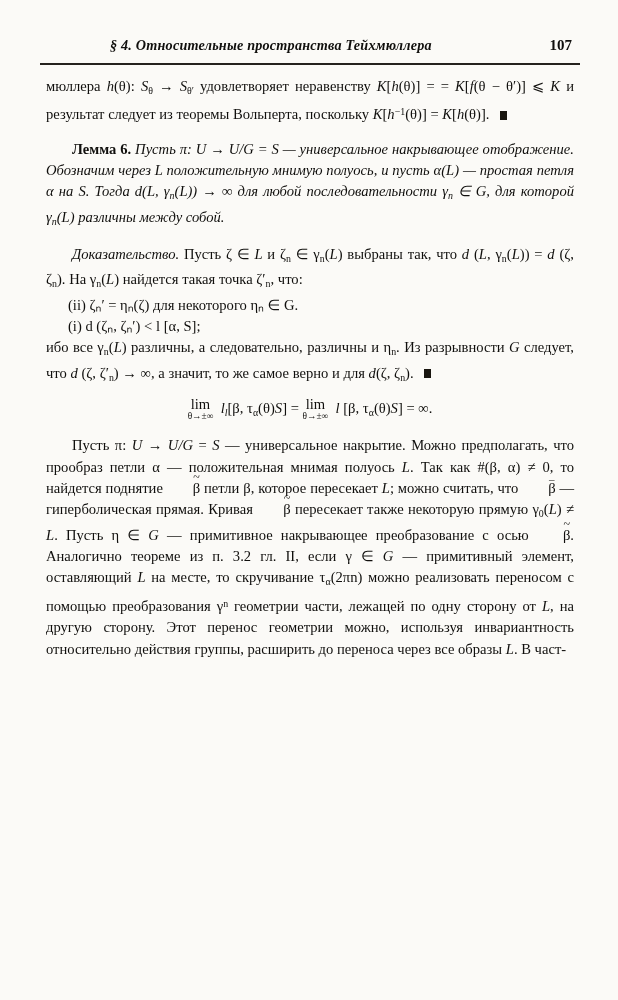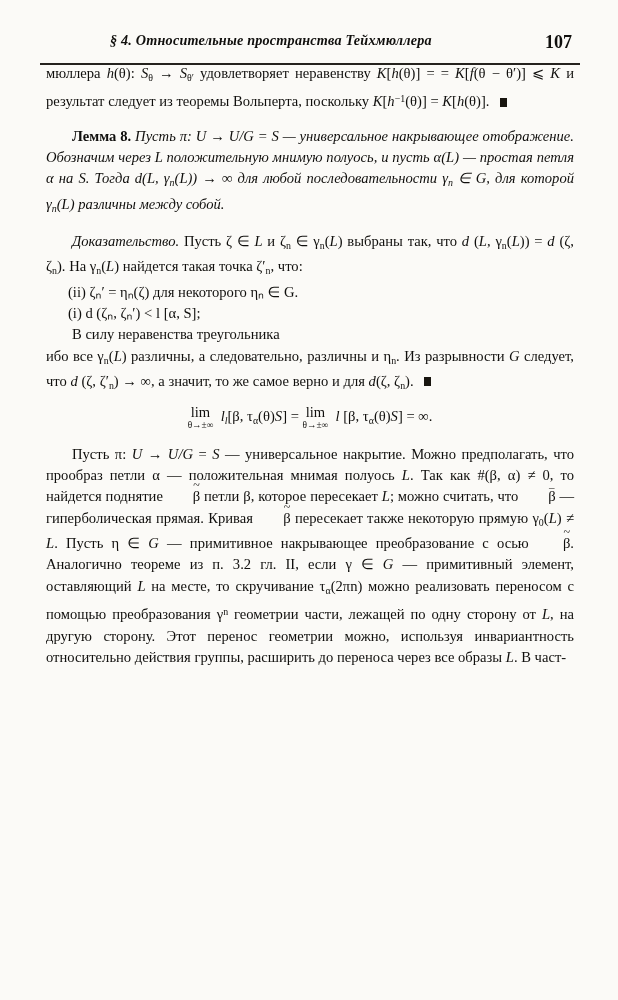--- a/index.html
+++ b/index.html
@@ -22,46 +22,46 @@
     box-sizing: border-box;
     padding: 0;
   }
   .header {
     position: absolute;
     top: 32px;
     left: 52px;
     right: 46px;
     height: 22px;
     display: flex;
-    align-items: flex-start;
+    align-items: flex-end;
     justify-content: space-between;
   }
   .header-title {
     font-size: 14.2px;
     font-weight: bold;
     font-style: italic;
     letter-spacing: 0.2px;
     margin-left: 58px;
   }
   .header-page {
-    font-size: 18px;
+    font-size: 15px;
     font-weight: bold;
     font-style: normal;
   }
   .rule {
     position: absolute;
     top: 63px;
     left: 40px;
     width: 540px;
     height: 1.6px;
     background: #25221e;
   }
   .body {
     position: absolute;
-    top: 63px;
+    top: 76px;
     left: 46px;
     width: 528px;
     font-size: 14.6px;
     line-height: 21.4px;
     text-align: justify;
   }
   p {
     margin: 0 0 0 0;
   }
   .pgap { margin-top: 12.5px; }
@@ -152,28 +152,27 @@
     <div class="header-title">§ 4. Относительные пространства Тейхмюллера</div>
     <div class="header-page">107</div>
   </div>
   <div class="rule"></div>
 
   <div class="body">
 
     <p class="noind">мюллера <span class="it">h</span>(θ): <span class="it">S</span><sub>θ</sub> → <span class="it">S</span><sub>θ′</sub> удовлетворяет неравенству <span class="it">K</span>[<span class="it">h</span>(θ)] = = <span class="it">K</span>[<span class="it">f</span>(θ − θ′)] ⩽ <span class="it">K</span> и результат следует из теоремы Вольперта, поскольку <span class="it">K</span>[<span class="it">h</span><sup>−1</sup>(θ)] = <span class="it">K</span>[<span class="it">h</span>(θ)]. <span class="blacksq"></span></p>
 
 
-    <p class="pgap indent"><span class="bd">Лемма 8.</span> <span class="it">Пусть π: U → U/G = S — универсальное накрывающее отображение. Обозначим через L положительную мнимую полуось, и пусть α(L) — простая петля α на S. Тогда d(L, γ<sub>n</sub>(L)) → ∞ для любой последовательности γ<sub>n</sub> ∈ G, для которой γ<sub>n</sub>(L) различны между собой.</span></p>
+    <p class="pgap indent"><span class="bd">Лемма 6.</span> <span class="it">Пусть π: U → U/G = S — универсальное накрывающее отображение. Обозначим через L положительную мнимую полуось, и пусть α(L) — простая петля α на S. Тогда d(L, γ<sub>n</sub>(L)) → ∞ для любой последовательности γ<sub>n</sub> ∈ G, для которой γ<sub>n</sub>(L) различны между собой.</span></p>
 
     <p class="pgap indent"><span class="it">Доказательство.</span> Пусть ζ ∈ <span class="it">L</span> и ζ<sub>n</sub> ∈ γ<sub>n</sub>(<span class="it">L</span>) выбраны так, что <span class="it">d</span> (<span class="it">L</span>, γ<sub>n</sub>(<span class="it">L</span>)) = <span class="it">d</span> (ζ, ζ<sub>n</sub>). На γ<sub>n</sub>(<span class="it">L</span>) найдется такая точка ζ′<sub>n</sub>, что:</p>
 
     <p class="listline">(ii)  ζₙ′ = ηₙ(ζ) для некоторого ηₙ ∈ G.</p>
     <p class="listline">(i)  d (ζₙ, ζₙ′) &lt; l [α, S];</p>
 
-    <p class="indent">В силу неравенства треугольника</p>
 
 
     <p class="noind">ибо все γ<sub>n</sub>(<span class="it">L</span>) различны, а следовательно, различны и η<sub>n</sub>. Из разрывности <span class="it">G</span> следует, что <span class="it">d</span> (ζ, ζ′<sub>n</sub>) → ∞, а значит, то же самое верно и для <span class="it">d</span>(ζ, ζ<sub>n</sub>). <span class="blacksq"></span></p>
 
 
     <p class="center eqbox">
       <span class="lim"><span class="top">lim</span><span class="bot">θ→±∞</span></span>
       &nbsp;<span class="it">l<sub>l</sub></span>[β, τ<sub>α</sub>(θ)<span class="it">S</span>] =
       <span class="lim"><span class="top">lim</span><span class="bot">θ→±∞</span></span>
       &nbsp;<span class="it">l</span> [β, τ<sub>α</sub>(θ)<span class="it">S</span>] = ∞.

